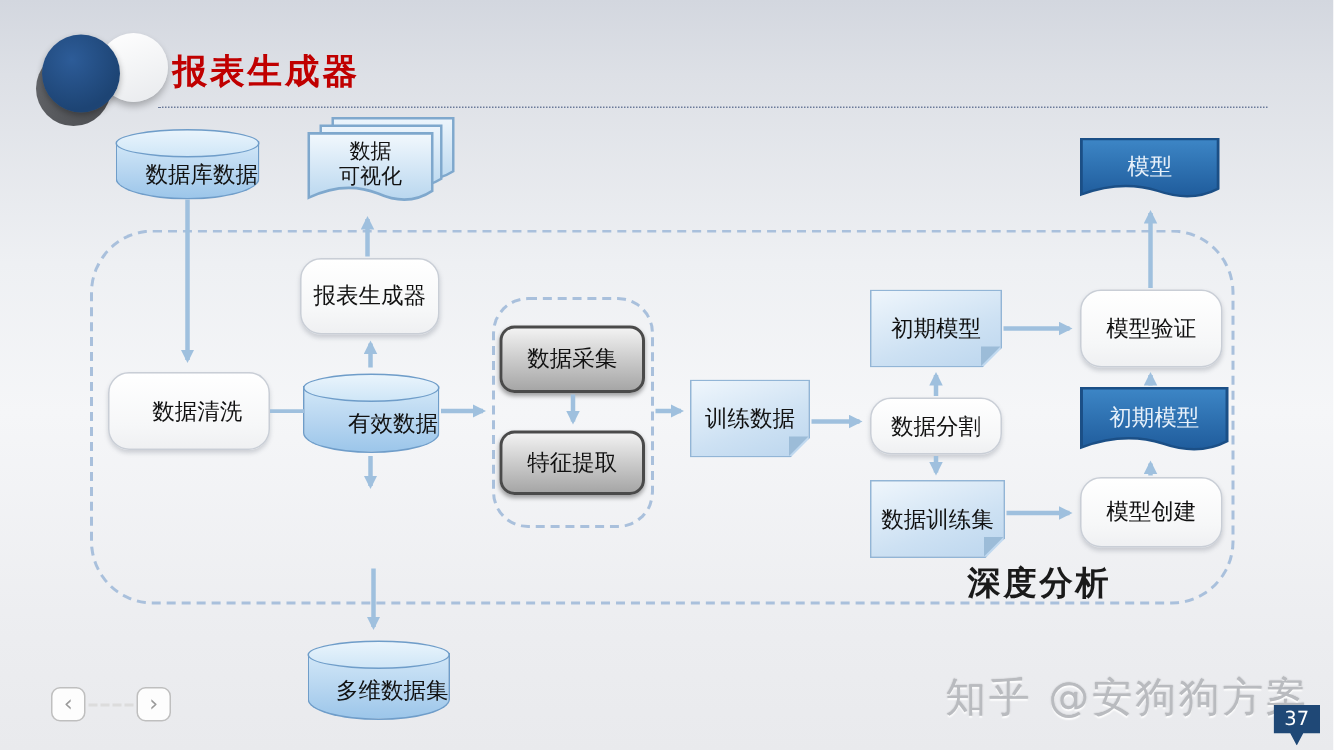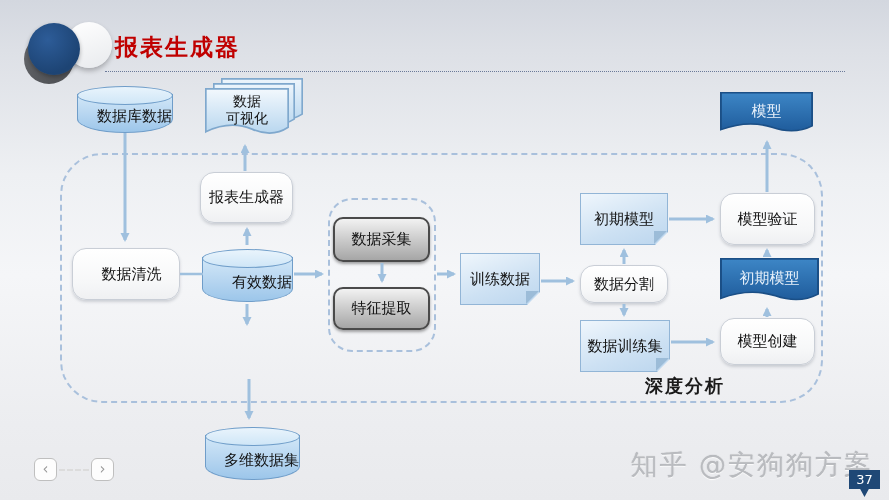--- a/index.html
+++ b/index.html
@@ -50,21 +50,21 @@
   .cyl .lbl { padding-top:7px; }
   
   .doc { position:absolute; }
   .doc svg { position:absolute; inset:0; width:100%; height:100%; overflow:visible; }
   .doc .lbl { position:absolute; inset:0 0 12% 0; display:flex; align-items:center; justify-content:center;
     font-family:"DejaVu Serif","Liberation Serif",serif; font-size:15px; text-align:center;
     white-space:pre-line; line-height:1.25; }
   .doc-dark .lbl { color:#e8f1fa; }
   .doc-light .lbl { color:#111; font-size:14px; }
   
-  .deep-label { position:absolute; left:645px; top:374px; font-size:18px; font-weight:bold;
+  .deep-label { position:absolute; left:645px; top:374px; font-size:22px; font-weight:bold;
     color:#1a1a1a; font-family:Liberation Sans, sans-serif; letter-spacing:2px; }
   .watermark { position:absolute; right:16px; top:447px; font-size:27px; color:#b9bbbf;
     letter-spacing:2px; text-shadow:0 1px 1px #fff, 0 0 1px #97999d; }
   .page-badge { position:absolute; left:849px; top:470px; width:31px; height:27px;
     background:#1f4876; color:#fff; font-size:13px; text-align:center; line-height:19px;
     clip-path:polygon(0 0,100% 0,100% 70%,64% 70%,50% 100%,36% 70%,0 70%); }
   
   .nav-btn { position:absolute; width:23px; height:23px; border:1px solid #bfbfbf; border-radius:6px;
     background:#fdfdfd; color:#9a9a9a; font-size:15px; line-height:20px; text-align:center;
     cursor:pointer; }

